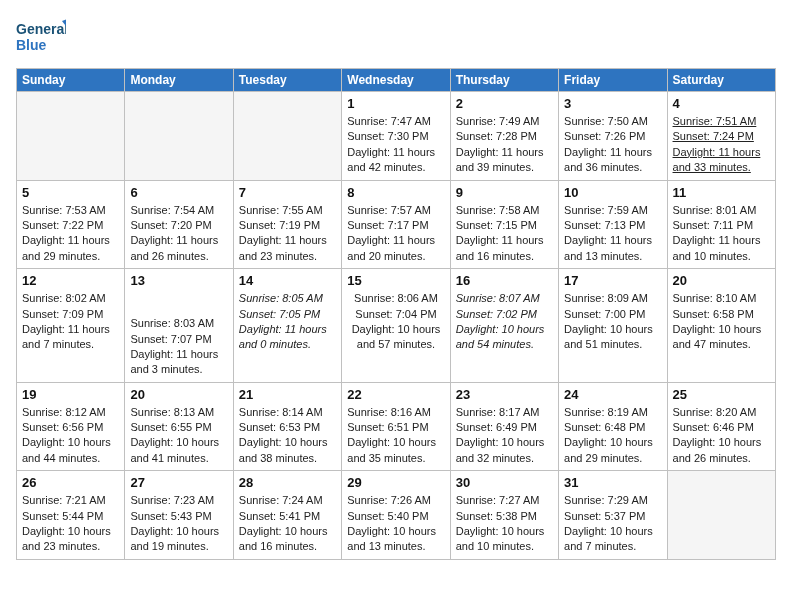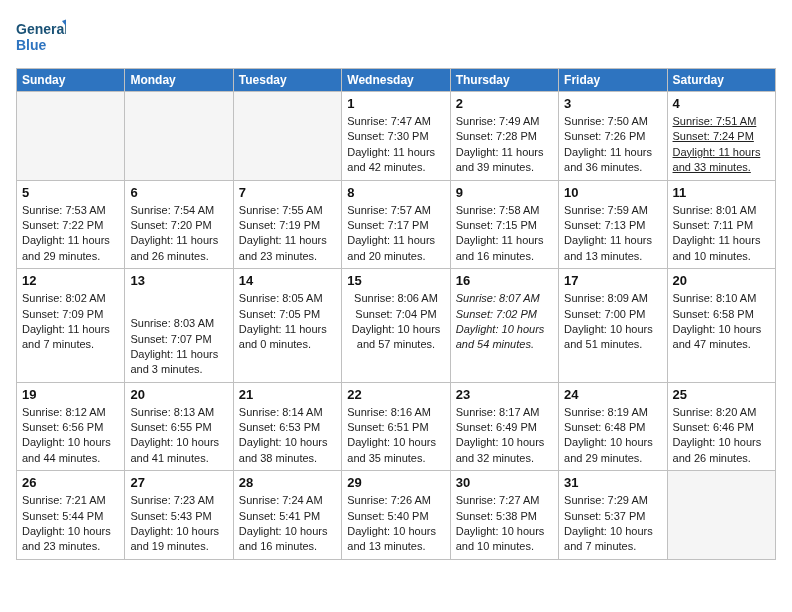--- a/index.html
+++ b/index.html
@@ -196,21 +196,21 @@
         </td>
         <td>
           <div class="day-num">13</div>
           <div class="day-info" style="white-space: pre-line; margin-top: 28px;">Sunrise: 8:03 AM
 Sunset: 7:07 PM
 Daylight: 11 hours
 and 3 minutes.</div>
         </td>
         <td>
           <div class="day-num">14</div>
-          <div class="day-info" style="white-space: pre-line;">Sunrise: 8:05 AM
+          <div class="day-info" style="white-space: pre-line; font-style: italic;">Sunrise: 8:05 AM
 Sunset: 7:05 PM
 Daylight: 11 hours
 and 0 minutes.</div>
         </td>
         <td>
           <div class="day-num">15</div>
           <div class="day-info" style="white-space: pre-line; text-align: center;">Sunrise: 8:06 AM
 Sunset: 7:04 PM
 Daylight: 10 hours
 and 57 minutes.</div>

